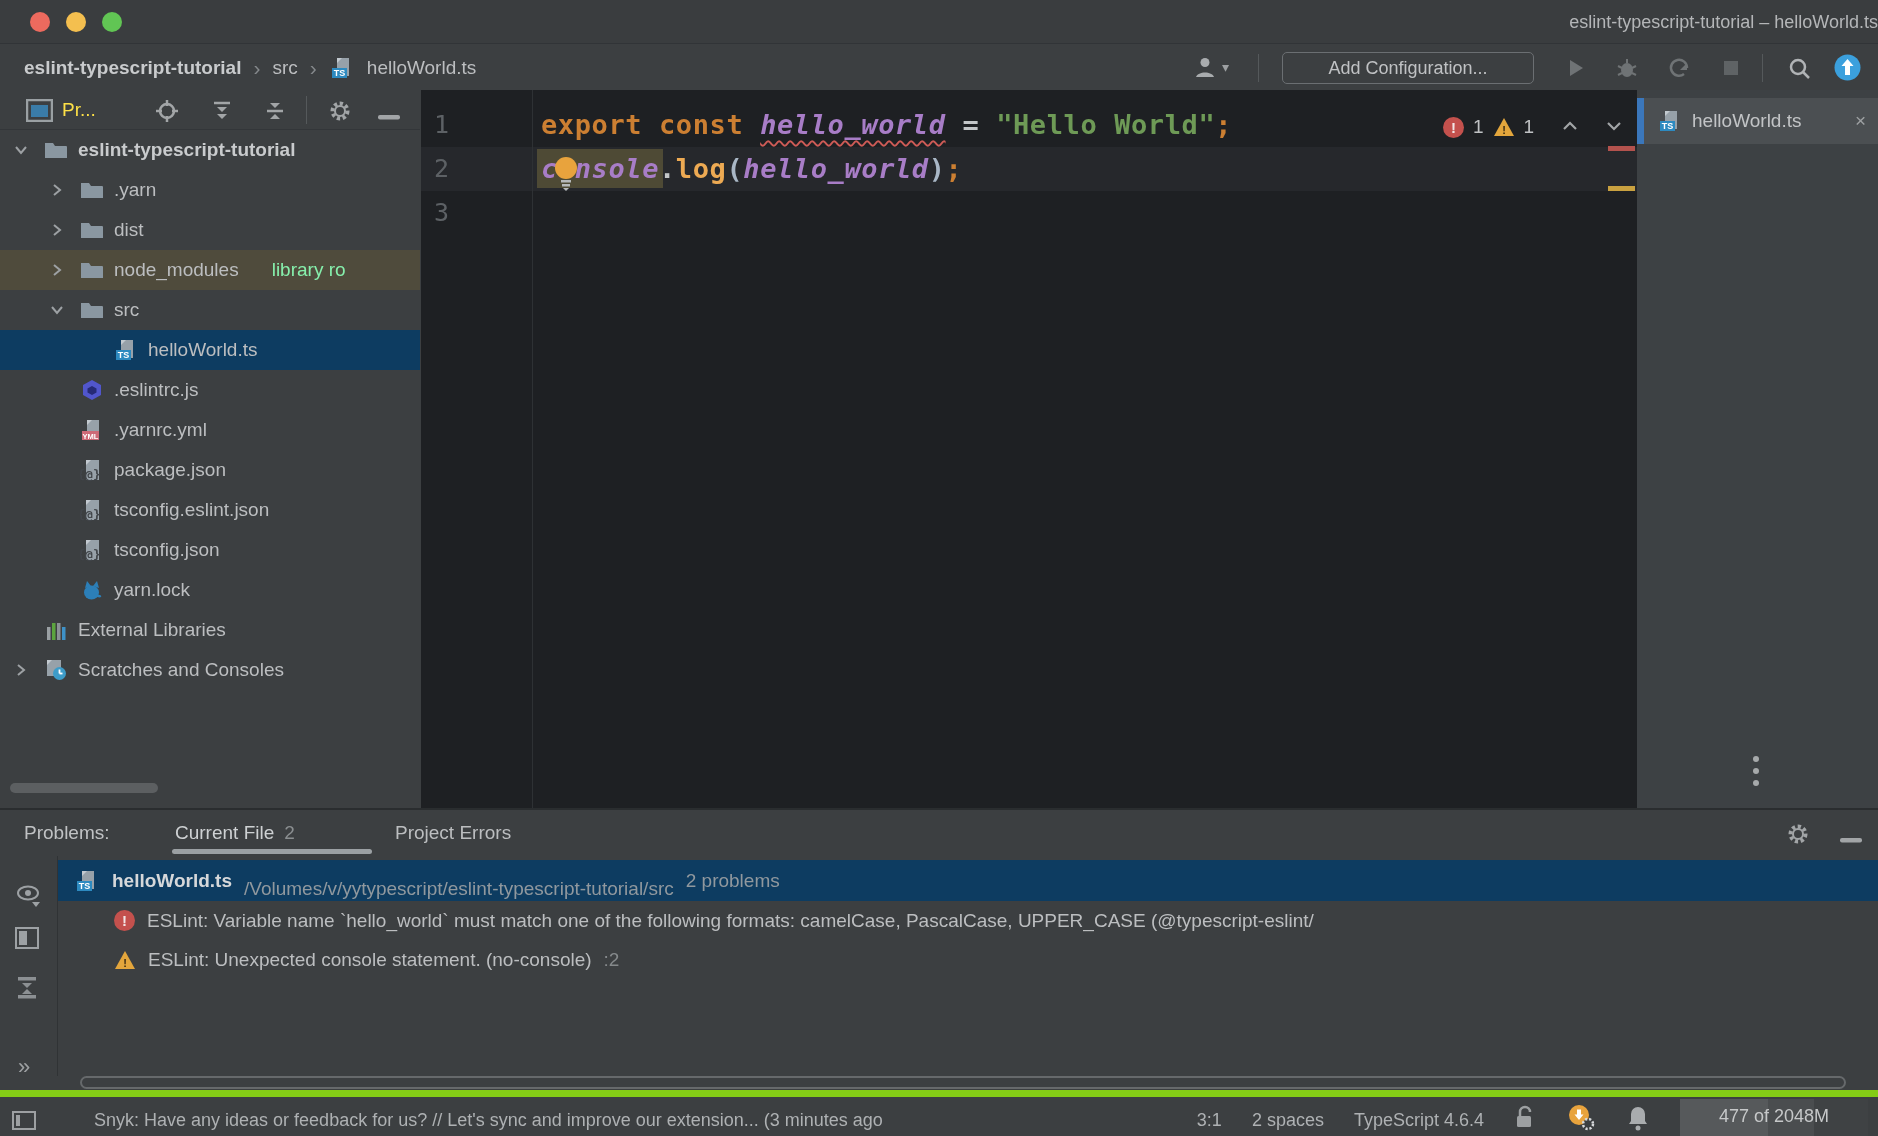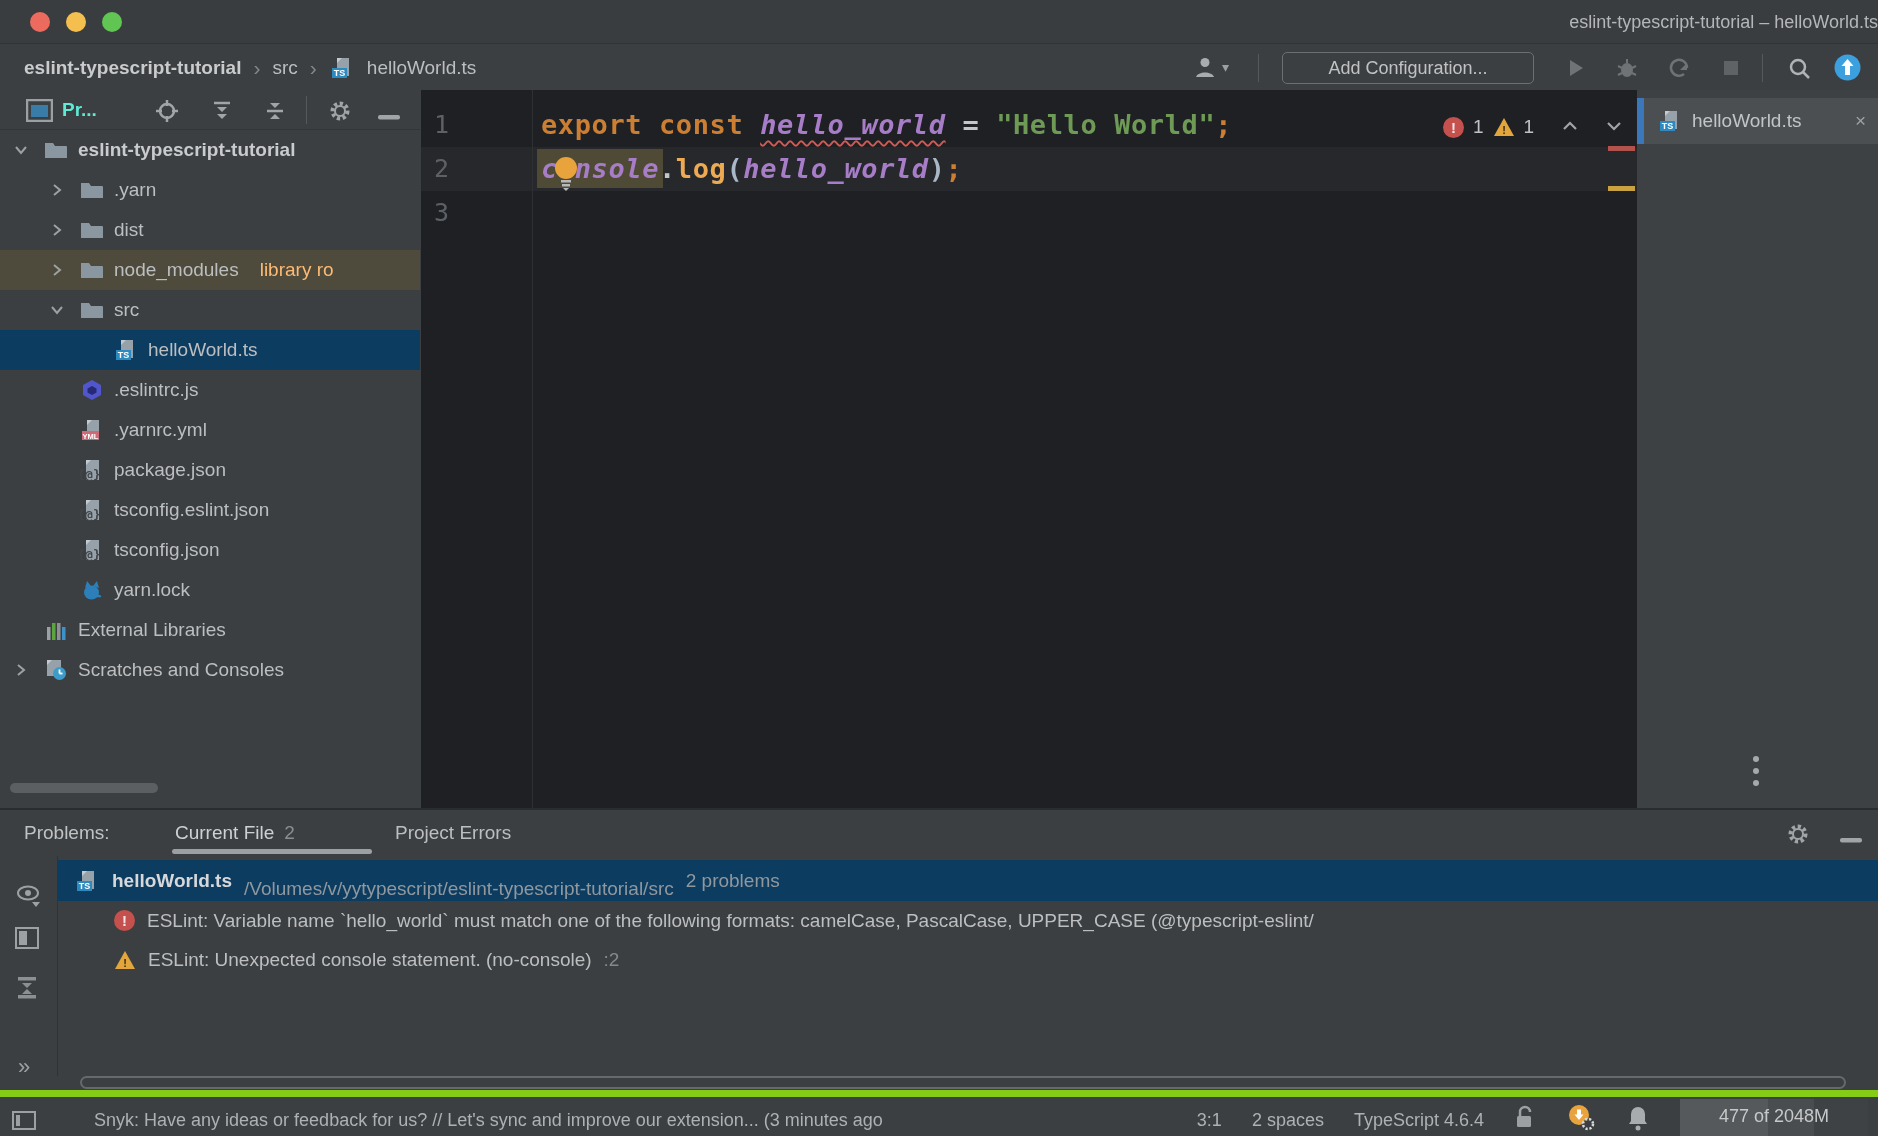--- a/index.html
+++ b/index.html
@@ -24,31 +24,31 @@
   .vdiv { position:absolute; top:9px; height:28px; width:1px; background:#55595b; }
   .person { position:absolute; left:1192px; top:9px; }
   .drop { color:#9da0a2; font-size:14px; position:absolute; }
   .addcfg { position:absolute; left:1282px; top:7px; width:252px; height:32px; border:1px solid #6b6f72; border-radius:5px;
             background:transparent; color:#c0c2c4; font-size:18px; line-height:30px; text-align:center; }
   .tbico { position:absolute; top:10px; }
 
   
   .project { position:absolute; left:0; top:90px; width:420px; height:718px; background:#3c3f41; }
   .phead { position:absolute; left:0; top:0; width:100%; height:40px; border-bottom:1px solid #333639; }
-  .phead-label { position:absolute; left:62px; top:0; line-height:40px; font-size:19px; font-weight:bold; color:#5eead4; }
+  .phead-label { position:absolute; left:62px; top:0; line-height:40px; font-size:19px; font-weight:normal; color:#fde047; }
   .phico { position:absolute; top:9px; }
   .tree { position:absolute; left:0; top:40px; width:100%; }
   .trow { height:40px; display:flex; align-items:center; gap:9px; font-size:19px; white-space:nowrap; overflow:hidden; }
   .trow.lvl0 { padding-left:8px; }
   .trow.lvl1 { padding-left:44px; }
   .trow.lvl2 { padding-left:113px; }
   .chevslot { width:26px; min-width:26px; display:flex; justify-content:center; }
   .ticon { width:26px; min-width:26px; display:flex; justify-content:center; align-items:center; }
   .tlabel.bold { font-weight:bold; color:#c9cbcd; }
-  .tsuffix { color:#fdba74; margin-left:12px; }
+  .tsuffix { color:#86efac; margin-left:24px; }
   .trow.sel { background:#0d3c61; }
   .trow.libroot { background:#4f4b3c; }
   .tree-scroll { position:absolute; left:10px; top:693px; width:148px; height:10px; background:#5c5f61; border-radius:5px; }
 
   
   .editor { position:absolute; left:421px; top:90px; width:1216px; height:718px; background:#1e2023; }
   .curline { position:absolute; left:0; top:57px; width:100%; height:44px; background:#26282c; }
   .gutsep { position:absolute; left:111px; top:0; height:100%; width:1px; background:#2e3134; }
   .ln { position:absolute; left:0; width:28px; text-align:right; color:#5d6165;
         font-family:"DejaVu Sans Mono","Liberation Mono",monospace; font-size:25px; line-height:44px; }

